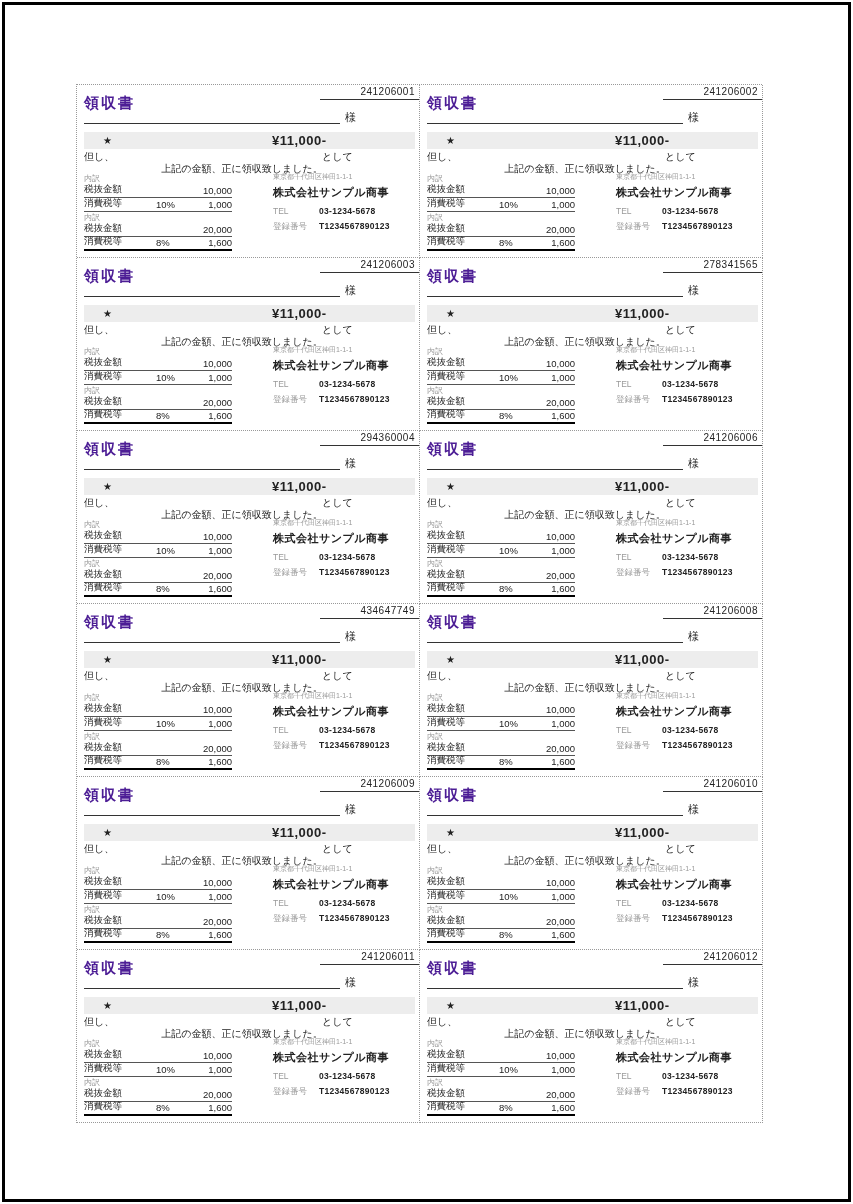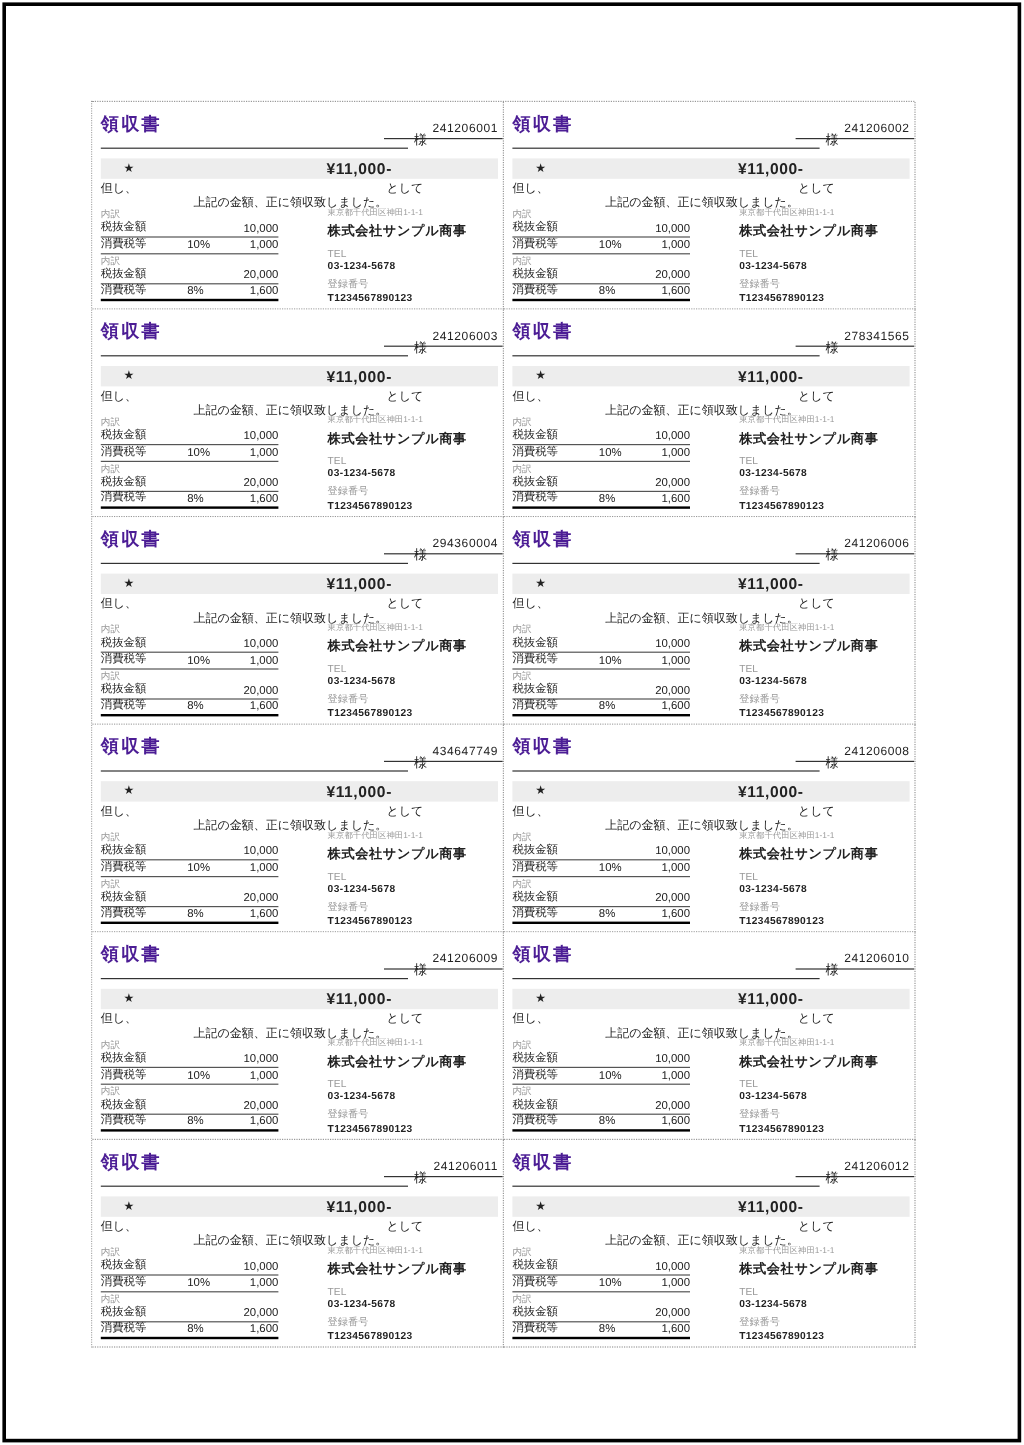--- a/index.html
+++ b/index.html
@@ -17,21 +17,21 @@
     display:grid; grid-template-columns:repeat(2,343px); grid-auto-rows:173px;
     border-top:1px dotted #999; border-left:1px dotted #999;
   }
   .receipt {
     position:relative; border-right:1px dotted #999; border-bottom:1px dotted #999;
     background:#fff; overflow:hidden;
   }
   .serial {
     position:absolute; top:1px; right:0; width:99px; text-align:right;
     font-size:10px; letter-spacing:.5px; color:#222;
-    border-bottom:1.5px solid #333; padding:0 4px 1px 0; line-height:12px;margin-top:16px;
+    border-bottom:1.5px solid #333; padding:0 4px 1px 0; line-height:12px;
   }
   .title {
     position:absolute; top:9px; left:7px;
     font-size:15px; font-weight:bold; letter-spacing:2px; color:#4c1d95;
   }
   .name-row { position:absolute; top:26px; left:7px; width:292px; display:flex; align-items:flex-end; }
   .name-underline { width:256px; height:13px; border-bottom:1.5px solid #333; }
   .sama { font-size:11px; margin-left:5px; line-height:13px; }
   .amount-band {
     position:absolute; top:47px; left:7px; width:331px; height:17px;
@@ -48,21 +48,21 @@
     display:flex; align-items:flex-end; height:14px;
     border-bottom:1px solid #555; font-size:9.5px; padding-bottom:1px;
   }
   .bk-row.thick { border-bottom:2px solid #000; }
   .bk-name { width:72px; }
   .bk-rate { width:30px; }
   .bk-val { flex:1; text-align:right; }
   .issuer { position:absolute; top:87px; left:196px; width:140px; }
   .issuer-address { font-size:7px; color:#999; margin-bottom:3px; }
   .issuer-company { font-size:11px; font-weight:bold; color:#222; margin-bottom:6px; letter-spacing:.5px; }
-  .issuer-row { display:flex; font-size:8.5px; margin-bottom:5px;flex-direction:column; }
+  .issuer-row { display:flex; font-size:8.5px; margin-bottom:5px; }
   .issuer-label { width:46px; color:#999; }
   .issuer-value { color:#222; letter-spacing:.3px;font-weight:bold; }
 </style>
 </head>
 <body>
 
 <div class="page">
   <div class="sheet">
   <div class="receipt">
     <div class="serial">241206001</div>

